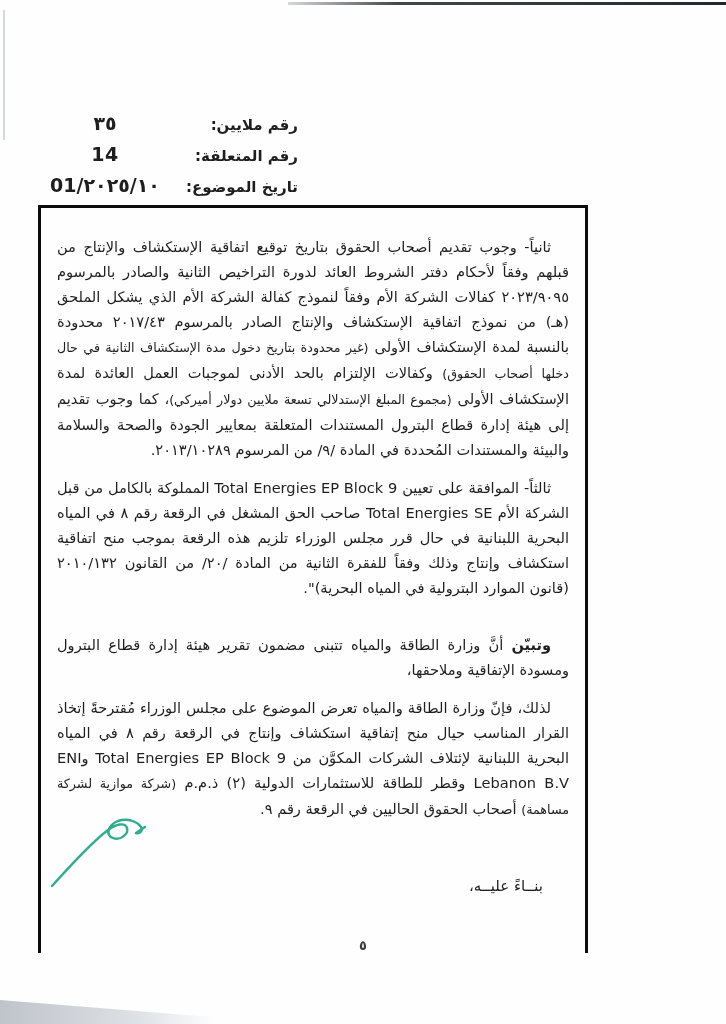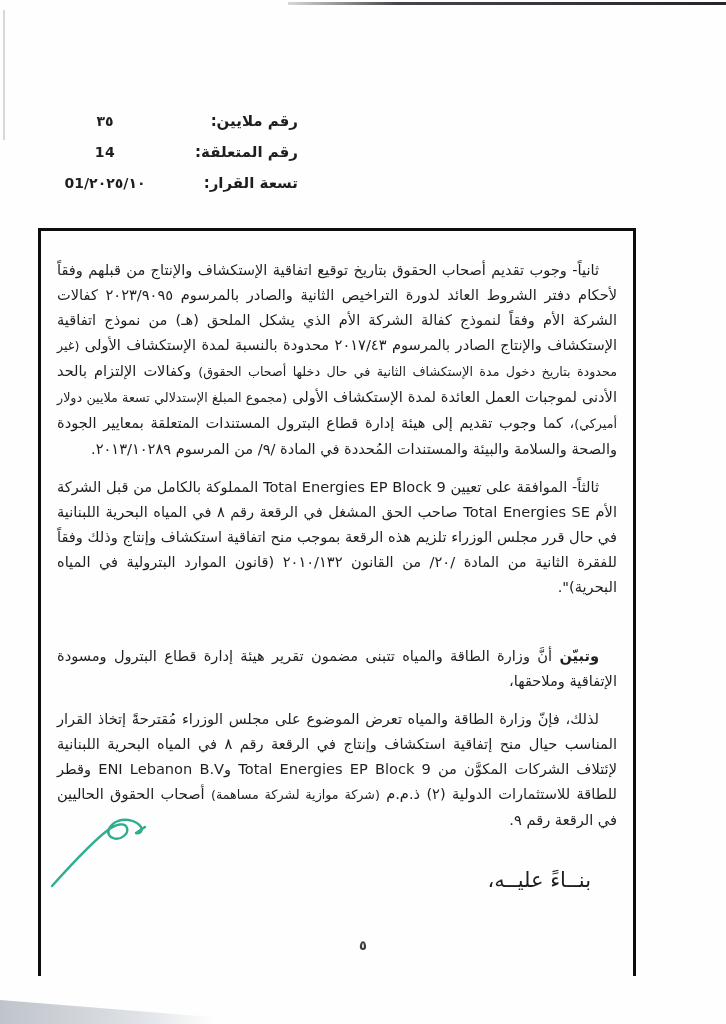--- a/index.html
+++ b/index.html
@@ -11,29 +11,29 @@
   .scan-top{position:absolute;top:2px;left:288px;width:438px;height:3px;
     background:linear-gradient(90deg, rgba(40,44,50,.18), rgba(35,38,43,.85) 25%, #23262b);}
   .scan-left{position:absolute;top:10px;left:3px;width:2px;height:130px;background:#c6ccd3;opacity:.75;}
   .scan-corner{position:absolute;bottom:0;left:0;width:215px;height:24px;
     background:linear-gradient(90deg,#b4bac2,#d9dde2 65%,rgba(255,255,255,0));
     clip-path:polygon(0 0, 100% 72%, 100% 100%, 0 100%);opacity:.85;}
   
   .meta{position:absolute;top:112px;left:46px;width:252px;}
   .meta-row{display:flex;justify-content:space-between;align-items:baseline;height:31px;
     font-weight:bold;font-size:15px;}
-  .meta-value{width:118px;text-align:center;font-size:14px;letter-spacing:.5px;}
+  .meta-value{width:118px;text-align:center;font-size:19px;letter-spacing:.5px;}
   
-  .main-box{position:absolute;top:228px;left:38px;width:598px;height:748px;box-sizing:border-box;
+  .main-box{position:absolute;top:205px;left:38px;width:550px;height:748px;box-sizing:border-box;
     border:3px solid #0d0d0d;border-bottom:none;padding:26px 16px 0 16px;overflow:hidden;}
   .para{font-size:14.6px;line-height:25px;text-align:justify;margin:0 0 13px 0;text-indent:18px;}
   .para .sm{font-size:12.7px;}
   .para .b{font-weight:bold;}
-  .gap-top{margin-top:44px;}
-  .closing{margin-top:36px;text-align:right;padding-left:0;padding-right:26px;font-size:21px;}
+  .gap-top{margin-top:32px;}
+  .closing{margin-top:52px;text-align:right;padding-left:0;padding-right:26px;font-size:15px;}
   .closing p{margin:0 0 16px 0;line-height:25px;}
   
   .signature{position:absolute;top:804px;left:46px;width:132px;height:88px;}
   
   .pagenum{position:absolute;top:938px;left:0;right:0;text-align:center;
     font-size:13px;font-weight:bold;color:#3c3c3c;}
 </style>
 </head>
 <body>
 
@@ -46,21 +46,21 @@
   <div class="meta">
     <div class="meta-row">
       <span class="meta-label">رقم ملايين:</span>
       <span class="meta-value">٣٥</span>
     </div>
     <div class="meta-row">
       <span class="meta-label">رقم المتعلقة:</span>
       <span class="meta-value">14</span>
     </div>
     <div class="meta-row">
-      <span class="meta-label">تسعة القرار:</span>
+      <span class="meta-label">تاريخ الموضوع:</span>
       <span class="meta-value">٢٠٢٥/١٠/01</span>
     </div>
   </div>
 
   <div class="main-box">
     <div id="paras">
         <p class="para"><span>ثانياً- وجوب تقديم أصحاب الحقوق بتاريخ توقيع اتفاقية الإستكشاف والإنتاج من قبلهم وفقاً لأحكام دفتر الشروط العائد لدورة التراخيص الثانية والصادر بالمرسوم ٢٠٢٣/٩٠٩٥ كفالات الشركة الأم وفقاً لنموذج كفالة الشركة الأم الذي يشكل الملحق (هـ) من نموذج اتفاقية الإستكشاف والإنتاج الصادر بالمرسوم ٢٠١٧/٤٣ محدودة بالنسبة لمدة الإستكشاف الأولى </span><span class="sm">(غير محدودة بتاريخ دخول مدة الإستكشاف الثانية في حال دخلها أصحاب الحقوق)</span><span> وكفالات الإلتزام بالحد الأدنى لموجبات العمل العائدة لمدة الإستكشاف الأولى </span><span class="sm">(مجموع المبلغ الإستدلالي تسعة ملايين دولار أميركي)</span><span>، كما وجوب تقديم إلى هيئة إدارة قطاع البترول المستندات المتعلقة بمعايير الجودة والصحة والسلامة والبيئة والمستندات المُحددة في المادة /٩/ من المرسوم ٢٠١٣/١٠٢٨٩.</span></p>
         <p class="para"><span>ثالثاً- الموافقة على تعيين Total Energies EP Block 9 المملوكة بالكامل من قبل الشركة الأم Total Energies SE صاحب الحق المشغل في الرقعة رقم ٨ في المياه البحرية اللبنانية في حال قرر مجلس الوزراء تلزيم هذه الرقعة بموجب منح اتفاقية استكشاف وإنتاج وذلك وفقاً للفقرة الثانية من المادة /٢٠/ من القانون ٢٠١٠/١٣٢ (قانون الموارد البترولية في المياه البحرية)".</span></p>
         <p class="para gap-top"><span class="b">وتبيّن</span><span> أنَّ وزارة الطاقة والمياه تتبنى مضمون تقرير هيئة إدارة قطاع البترول ومسودة الإتفاقية وملاحقها،</span></p>
         <p class="para"><span>لذلك، فإنّ وزارة الطاقة والمياه تعرض الموضوع على مجلس الوزراء مُقترحةً إتخاذ القرار المناسب حيال منح إتفاقية استكشاف وإنتاج في الرقعة رقم ٨ في المياه البحرية اللبنانية لإئتلاف الشركات المكوَّن من Total Energies EP Block 9 وENI Lebanon B.V وقطر للطاقة للاستثمارات الدولية (٢) ذ.م.م </span><span class="sm">(شركة موازية لشركة مساهمة)</span><span> أصحاب الحقوق الحاليين في الرقعة رقم ٩.</span></p>

